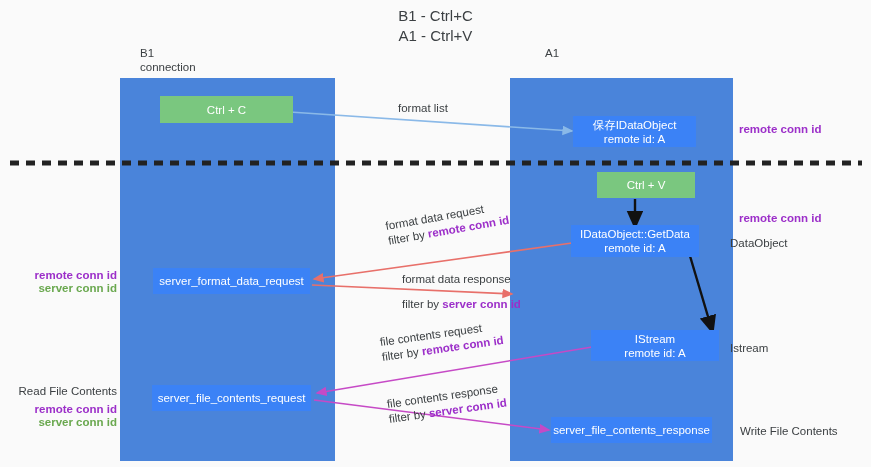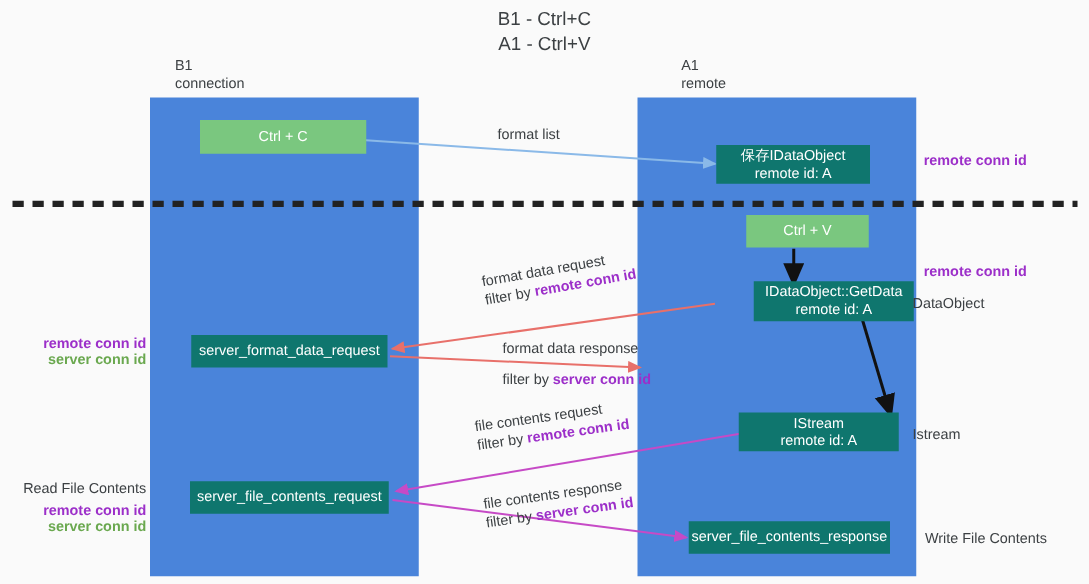--- a/index.html
+++ b/index.html
@@ -48,21 +48,21 @@
     flex-direction: column;
     align-items: center;
     justify-content: center;
     color: #ffffff;
     font-size: 11.5px;
     line-height: 14px;
     text-align: center;
     padding: 2px 4px;
   }
   .box.green { background: #7ac77f; }
-  .box.orange { background: #0f766e; }
+  .box.orange { background: #3b82f6; }
 
   
   .lbl {
     font-size: 11.5px;
     color: #3c4043;
     line-height: 15px;
     white-space: nowrap;
   }
   .lbl.purple { color: #9c2fc9; font-weight: bold; }
   .lbl.green  { color: #6aa84f; font-weight: bold; }
@@ -88,21 +88,20 @@
     <div>B1 - Ctrl+C</div>
     <div>A1 - Ctrl+V</div>
   </div>
 
   <div class="abs colhead" style="left:140px; top:46px; width:160px;">
     <div>B1</div>
     <div>connection</div>
   </div>
   <div class="abs colhead" style="left:545px; top:46px; width:160px;">
     <div>A1</div>
-    <div>remote</div>
   </div>
 
   <div class="abs lane" style="left:120px; top:78px; width:215px; height:383px;"></div>
   <div class="abs lane" style="left:510px; top:78px; width:223px; height:383px;"></div>
 
   <svg class="overlay" viewBox="0 0 871 467">
     <defs>
       <marker id="arrow-blue" markerWidth="7" markerHeight="7" refX="6" refY="3" orient="auto">
         <path d="M0,0 L7,3 L0,6 z" fill="#8ab9e8"></path>
       </marker>
@@ -140,21 +139,21 @@
 
   <div class="abs box orange" style="left:573px; top:116px; width:123px; height:31px;">
     <div>保存IDataObject</div>
     <div>remote id: A</div>
   </div>
 
   <div class="abs box green" style="left:577px; top:172px; width:98px; height:26px;margin-left:20px;">
     <div>Ctrl + V</div>
   </div>
 
-  <div class="abs box orange" style="left:571px; top:225px; width:128px; height:32px;margin-left:32px;">
+  <div class="abs box orange" style="left:571px; top:225px; width:128px; height:32px;">
     <div>IDataObject::GetData</div>
     <div>remote id: A</div>
   </div>
 
   <div class="abs box orange" style="left:153px; top:268px; width:157px; height:26px;">
     <div>server_format_data_request</div>
   </div>
 
 
   <div class="abs box orange" style="left:591px; top:330px; width:128px; height:31px;">

